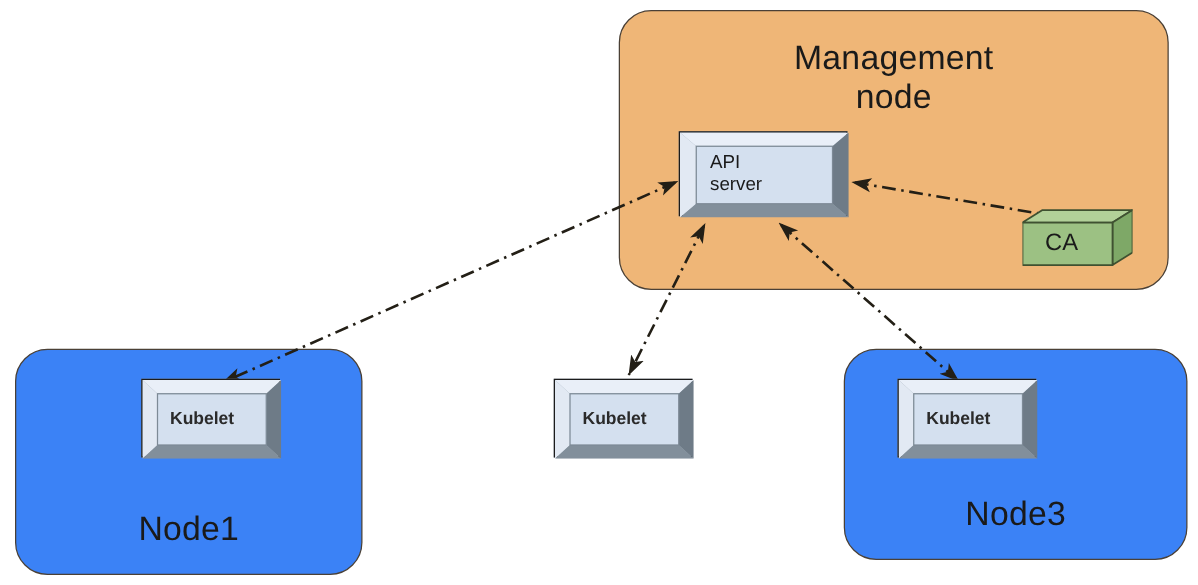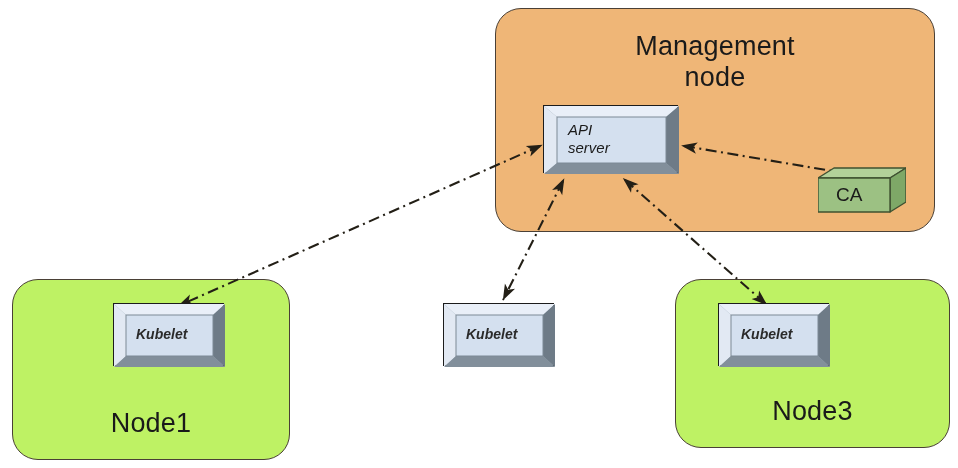--- a/index.html
+++ b/index.html
@@ -22,21 +22,21 @@
   .zone {
     position: absolute;
     border-radius: 26px;
     border: 1.6px solid #4a4036;
     box-sizing: border-box;
   }
   .zone-mgmt {
     background: #efb677;
   }
   .zone-node {
-    background: #bef264;
+    background: #3b82f6;
   }
   .zone-title {
     position: absolute;
     left: 0;
     right: 0;
     text-align: center;
     color: #1a1a1a;
     font-weight: 400;
     letter-spacing: 0.2px;
     line-height: 1.16;
@@ -51,21 +51,20 @@
     font-size: 27px;
   }
 
   
   .bevel {
     position: absolute;
     box-sizing: border-box;
     border: 1.6px solid #1c1c1c;
     background: #9aa7b3;
     padding: 1px;
-    font-style: italic;
   }
   .bevel .bv-label {
     color: #1a1a1a;
     line-height: 1.18;
     white-space: pre-line;
   }
 
   
   .bevel svg {
     position: absolute;

